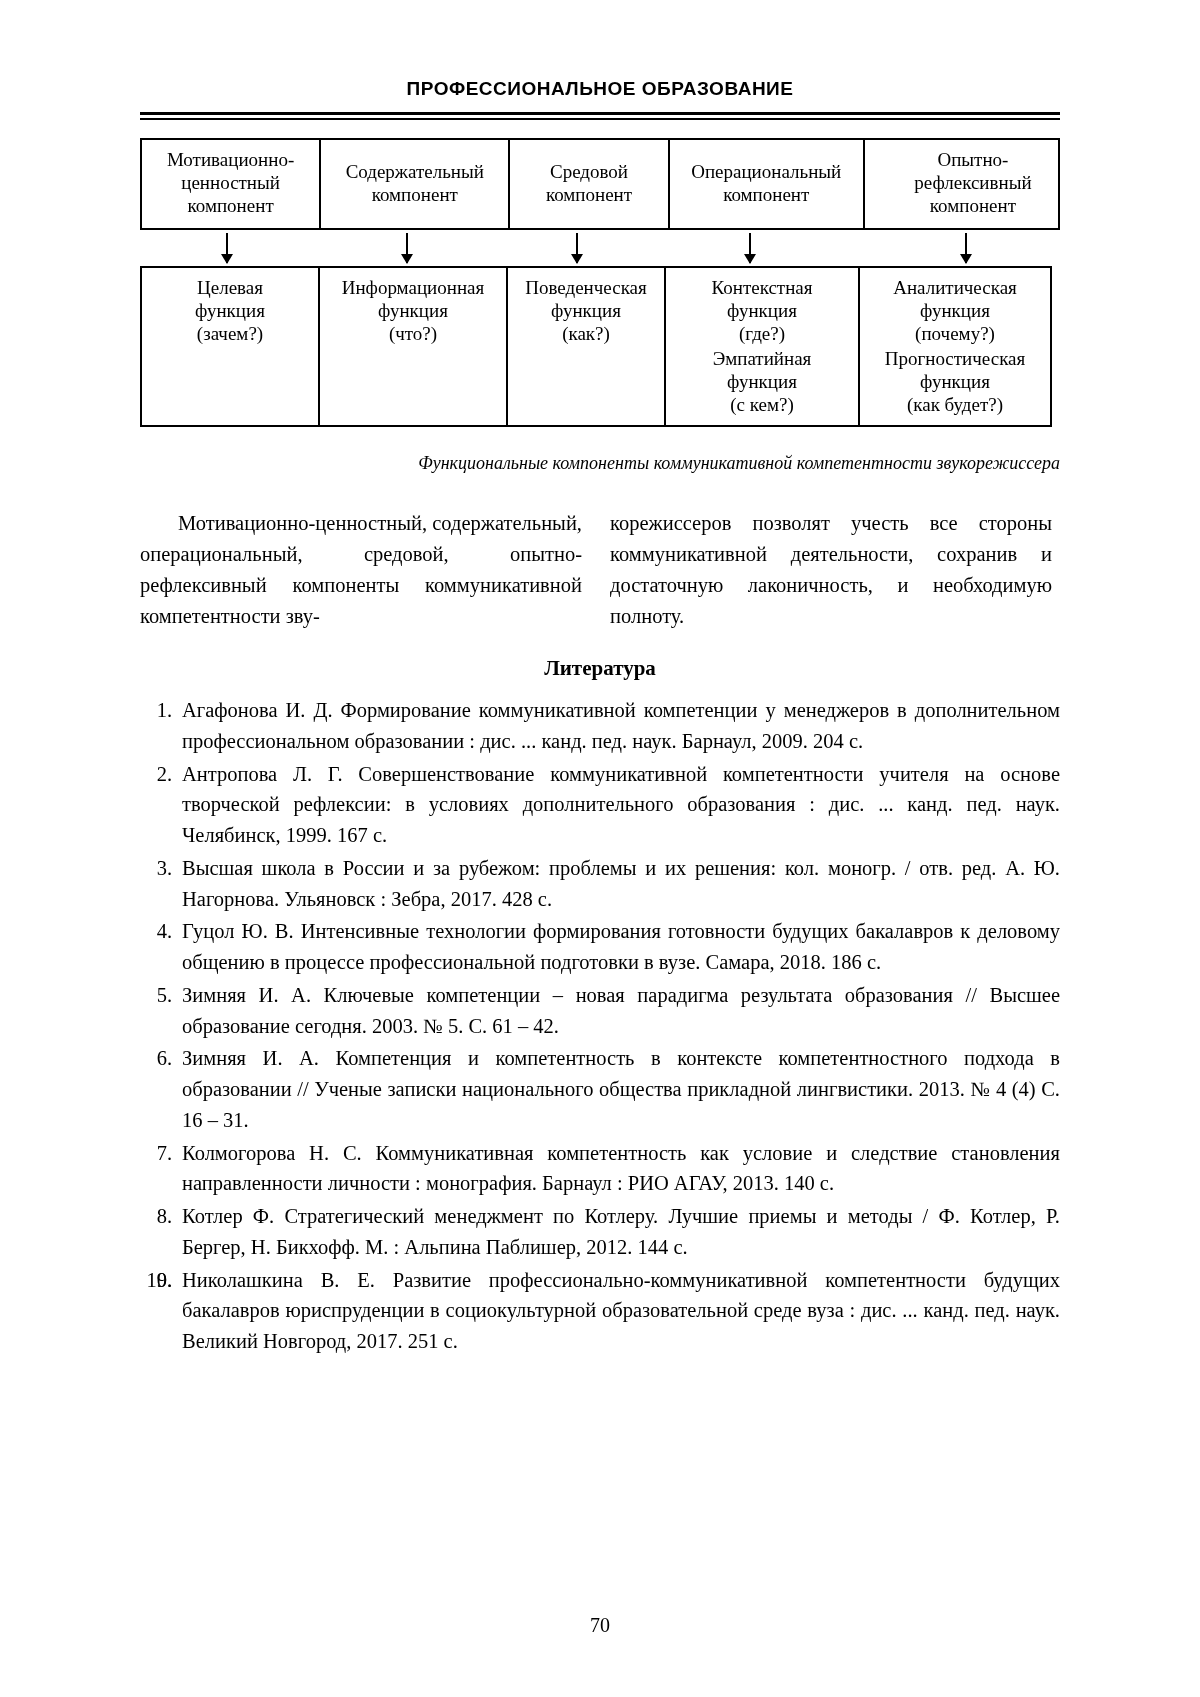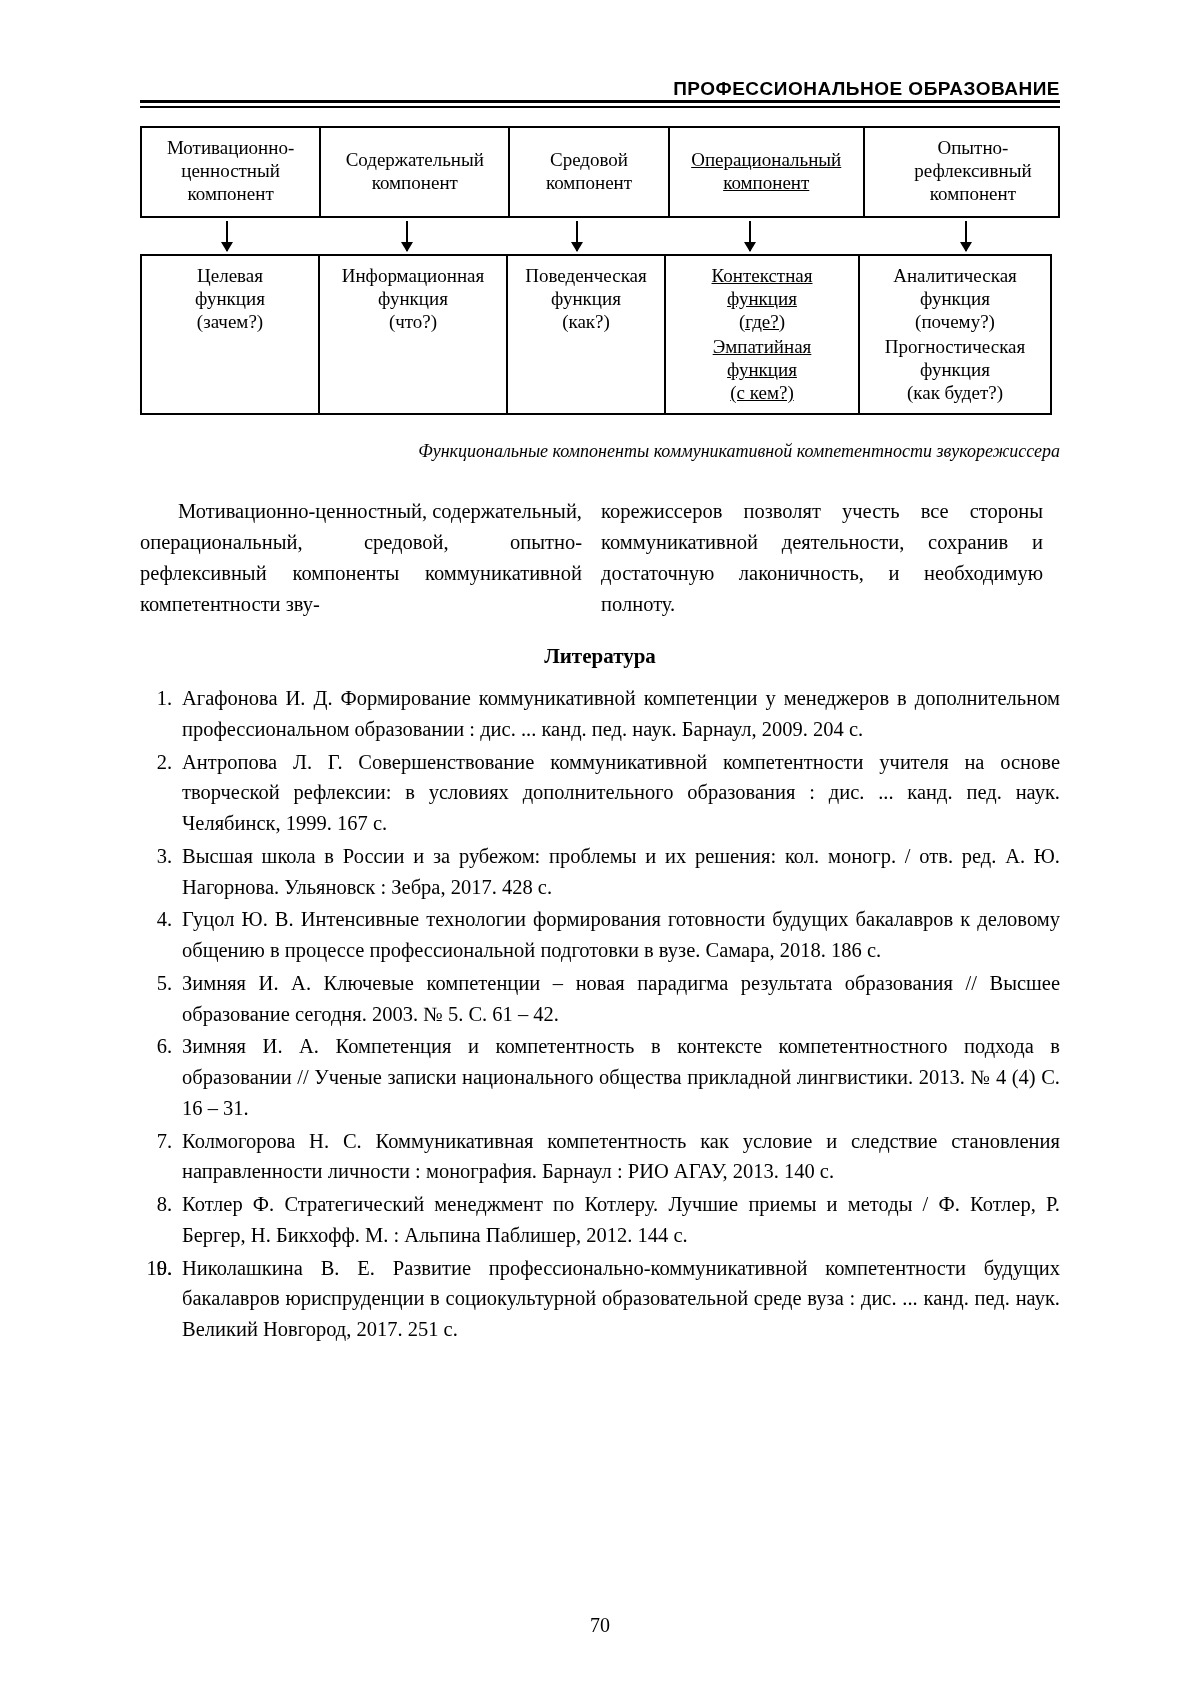--- a/index.html
+++ b/index.html
@@ -23,25 +23,26 @@
   }
   .content {
     position: absolute;
     left: 140px;
     top: 78px;
     width: 920px;
   }
 
   
   .running-head {
-    text-align: right;
+    text-align: center;
     font-family: "Liberation Sans", sans-serif;
     font-weight: bold;
     font-size: 19px;
     letter-spacing: 0.5px;
+    margin-bottom: 12px;
   }
   .rule-double {
     border-top: 3px solid #000;
     border-bottom: 2px solid #000;
     height: 3px;
     margin-bottom: 18px;
   }
 
   
   .diagram {
@@ -66,21 +67,21 @@
     display: flex;
     flex-direction: column;
     justify-content: center;
   }
   .cell:last-child {
     border-right: none;
   }
   .c1 { width: 180px; }
   .c2 { width: 190px; }
   .c3 { width: 160px; }
-  .c4 { width: 196px; text-decoration: underline; }
+  .c4 { width: 196px; }
   .c5 { width: 194px; padding-left: 27px; }
 
   .arrows {
     display: flex;
     width: 100%;
     height: 36px;
   }
   .arrow-slot {
     display: flex;
     align-items: center;
@@ -128,21 +129,21 @@
     text-align: right;
     font-style: italic;
     font-size: 18px;
     margin-top: 26px;
     margin-bottom: 34px;
   }
 
   
   .cols {
     display: flex;
-    gap: 19px;
+    gap: 28px;
     margin-bottom: 24px;
   }
   .col {
     width: 442px;
     font-size: 20.5px;
     line-height: 1.52;
     text-align: justify;
     hyphens: manual;
   }
   .col p { margin: 0; }

